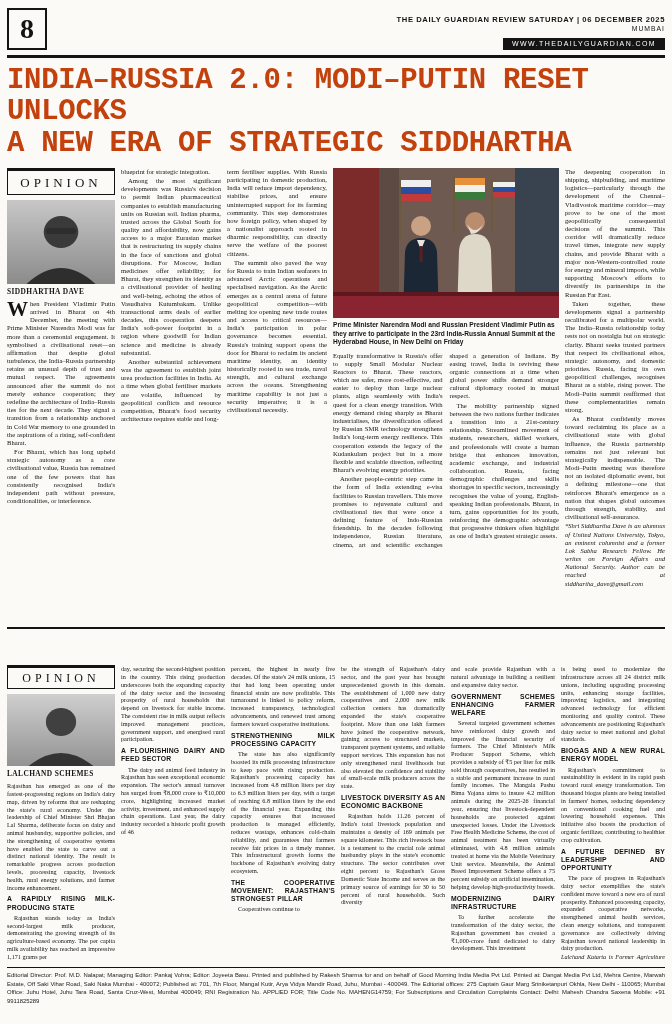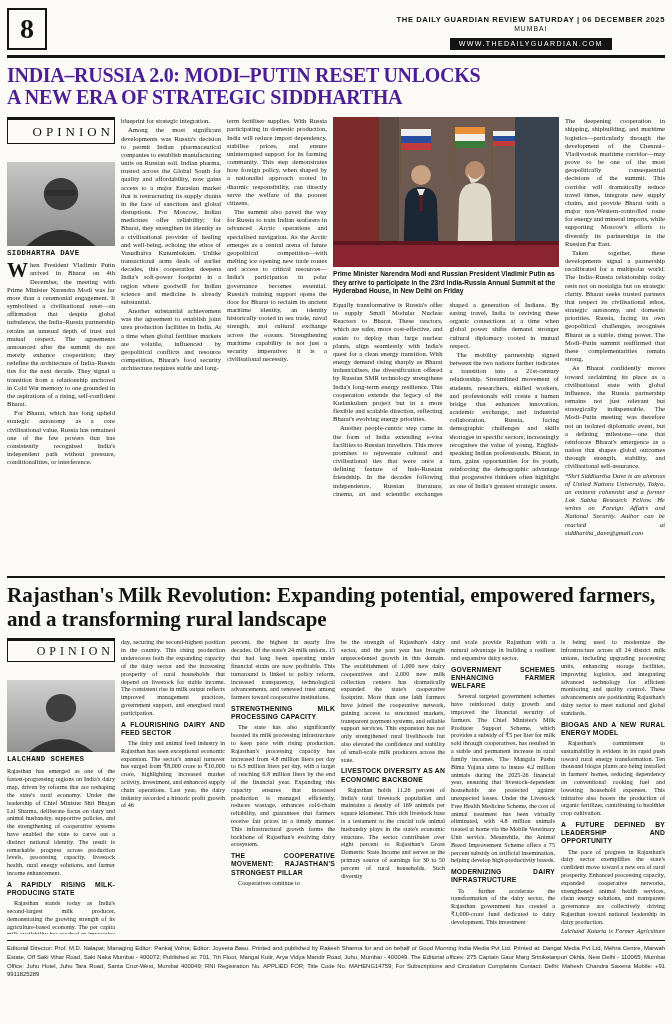--- a/index.html
+++ b/index.html
@@ -5,44 +5,44 @@
   *{box-sizing:border-box;margin:0;padding:0}
   html,body{background:#dddbd5}
   body{width:672px;font-family:"Liberation Serif","DejaVu Serif",serif;color:#141414}
   .page{width:672px;height:1024px;background:#fbfaf6;padding:6px 7px 0;overflow:hidden;position:relative}
 
   
   .masthead{display:flex;align-items:flex-end;gap:10px;padding:2px 0 4px}
   .pagenum-box{width:40px;height:42px;border:2px solid #141414;display:flex;align-items:center;justify-content:center;font-size:28px;font-weight:bold;flex:none}
   .section-title{font-size:31px;font-weight:normal;letter-spacing:.5px;white-space:nowrap;line-height:1}
   .section-title .amp{font-style:italic;font-size:35px;padding:0 3px}
-  .masthead-right{margin-left:auto;text-align:center;font-family:"Liberation Sans","DejaVu Sans",sans-serif}
+  .masthead-right{margin-left:auto;text-align:right;font-family:"Liberation Sans","DejaVu Sans",sans-serif}
   .issue-info{font-size:7.6px;font-weight:bold;letter-spacing:.6px}
   .issue-city{font-size:6.8px;letter-spacing:1px;margin-top:1px}
   .website-bar{margin-top:3px;background:#141414;color:#ffffff;font-size:7px;letter-spacing:1.4px;padding:2.5px 9px;display:inline-block}
   .rule-heavy{border-top:3.5px solid #141414;margin:1px 0 7px}
   .rule-mid{border-top:2px solid #141414;margin:7px 0 5px}
 
   
-  .headline1{font-family:Liberation Serif, serif;font-weight:bold;font-size:20px;line-height:1.08;letter-spacing:-.3px;margin:0 0 9px;color:#4c1d95}
+  .headline1{font-family:Liberation Mono, monospace;font-weight:bold;font-size:29px;line-height:1.08;letter-spacing:-.3px;margin:0 0 9px;color:#c2410c}
   .a1-cols{display:flex;gap:6px;height:452px;overflow:hidden}
   .col{overflow:hidden}
   .colA{width:108px;flex:none}
   .colN{width:100px;flex:none}
   .colPhoto{width:226px;flex:none}
   .body{font-size:6.6px;line-height:1.24;text-align:justify}
   .body p{margin:0 0 1px;text-indent:7px}
   .body p:first-child,.body p.lead{text-indent:0}
   .dropcap{float:left;font-size:21px;line-height:17px;font-weight:bold;padding:1px 2px 0 0}
   .sh{font-family:"Liberation Sans","DejaVu Sans",sans-serif;font-size:6.8px;letter-spacing:.2px;margin:4px 0 2px;text-transform:uppercase;line-height:1.2}
   .note{font-style:italic;margin-top:3px;text-indent:0 !important}
-  .opinion-box{border:1.5px solid #141414;border-top-width:3px;text-align:right;font-size:13px;letter-spacing:4px;padding:4px 0 3px;margin-bottom:18px}
+  .opinion-box{border:1.5px solid #141414;border-top-width:3px;text-align:center;font-size:13px;letter-spacing:4px;padding:4px 0 3px;margin-bottom:5px}
   .author-photo{width:100%;height:84px;margin-bottom:3px;background:#9a9a9a}
   .author-photo svg{display:block;width:100%;height:100%}
-  .author-name{font-family:Liberation Mono, monospace;font-weight:bold;font-size:7.4px;letter-spacing:.4px;margin-bottom:4px}
+  .author-name{font-family:Liberation Serif, serif;font-weight:bold;font-size:7.4px;letter-spacing:.4px;margin-bottom:4px}
   .photo-frame{width:100%;height:150px;background:#55423c}
   .photo-frame svg{display:block;width:100%;height:100%}
   .caption{font-family:"Liberation Sans","DejaVu Sans",sans-serif;font-weight:bold;font-size:6.6px;line-height:1.3;margin:3px 0 5px;text-align:left}
   .twocol{column-count:2;column-gap:7px;height:256px;overflow:hidden}
 
   
   .headline2{font-size:21px;line-height:1.15;font-weight:bold;margin:0 0 7px}
   .a2-cols{display:flex;gap:6px;height:296px;overflow:hidden}
   .colA2{width:108px;flex:none}
   .colN2{width:104px;flex:none}
@@ -155,21 +155,21 @@
           <p>Taken together, these developments signal a partnership recalibrated for a multipolar world. The India–Russia relationship today rests not on nostalgia but on strategic clarity. Bharat seeks trusted partners that respect its civilisational ethos, strategic autonomy, and domestic priorities. Russia, facing its own geopolitical challenges, recognises Bharat as a stable, rising power. The Modi–Putin summit reaffirmed that these complementarities remain strong.</p>
           <p>As Bharat confidently moves toward reclaiming its place as a civilisational state with global influence, the Russia partnership remains not just relevant but strategically indispensable. The Modi–Putin meeting was therefore not an isolated diplomatic event, but a defining milestone—one that reinforces Bharat's emergence as a nation that shapes global outcomes through strength, stability, and civilisational self-assurance.</p>
           <p class="note">*Shri Siddhartha Dave is an alumnus of United Nations University, Tokyo, an eminent columnist and a former Lok Sabha Research Fellow. He writes on Foreign Affairs and National Security. Author can be reached at siddhartha_dave@gmail.com</p>
         </div>
     </div>
   </section>
 
   <div class="rule-mid"></div>
 
   <section>
-    <h2 class="headline2"><span>Rajasthan's Milk Revolution: Expanding potential, empowered farmers,</span><br><span>and a transforming rural landscape</span></h2>
+    <h2 class="headline2"><br></h2>
 
     <div class="a2-cols">
       <div class="col colA2">
         <div class="opinion-box small"><span>OPINION</span></div>
         <div class="author-photo small">
           <svg viewBox="0 0 100 72" preserveAspectRatio="none">
             <defs>
                 <linearGradient id="gB" x1="0" y1="0" x2="0" y2="1">
                   <stop offset="0" stop-color="#cfcfcf"></stop>
                   <stop offset="1" stop-color="#939393"></stop>

